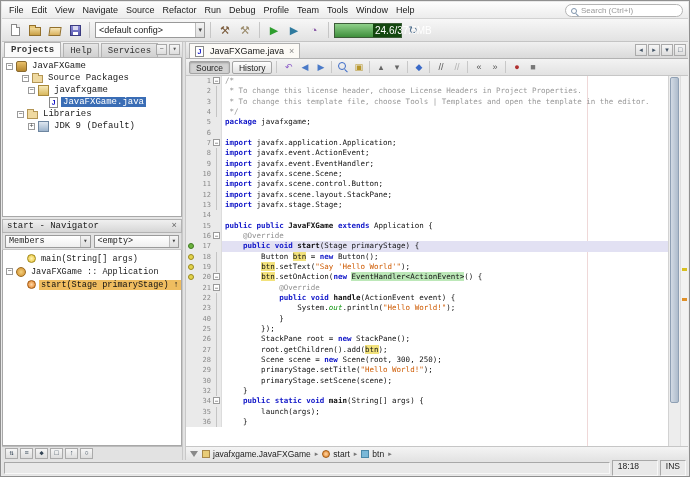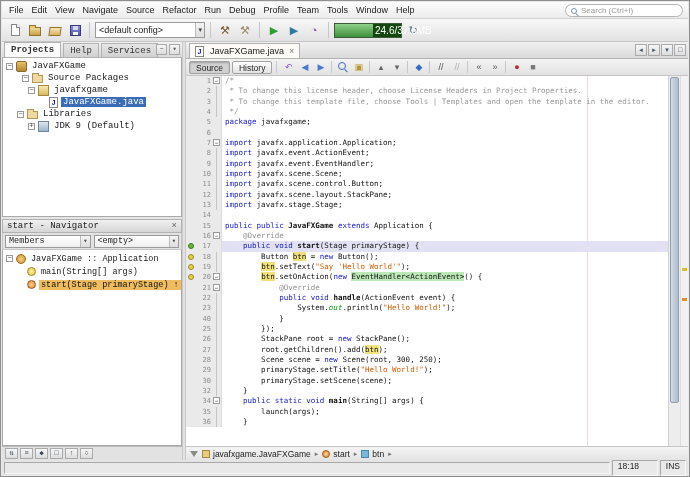--- a/index.html
+++ b/index.html
@@ -97,21 +97,21 @@
 .gglyph{width:10px;flex:none;background:#eaeaea;position:relative;}
 .gdot{position:absolute;left:2px;top:2px;width:6px;height:6px;border-radius:50%;}
 .gdot.g{background:#6db33e;border:1px solid #3f7a22;}
 .gdot.y{background:#e2d24a;border:1px solid #9a8a20;}
 .gnum{width:17px;flex:none;background:#eaeaea;color:#8a8a8a;text-align:right;padding-right:2px;font-size:7px;}
 .gfold{width:9px;flex:none;background:#eaeaea;border-right:1px solid #dcdcdc;position:relative;}
 .gfold.vl::after{content:"";position:absolute;left:3px;top:0;bottom:0;width:1px;background:#c4c4c4;}
 .foldbox{position:absolute;left:0;top:1px;width:7px;height:7px;border:1px solid #9a9a9a;background:#fff;font-size:6px;line-height:5px;text-align:center;color:#333;z-index:1;}
 .ctext{flex:1;padding-left:3px;color:#111;}
 .crow.hl .ctext{background:#e2e1f3;}
-.tk-k{color:#1016c8;font-weight:normal;}
+.tk-k{color:#1016c8;font-weight:bold;}
 .tk-s{color:#ce5a00;}
 .tk-c{color:#989898;}
 .tk-a{color:#8f8f8f;}
 .tk-m{font-weight:bold;color:#101010;}
 .tk-f{color:#0a930a;font-style:italic;}
 .tk-p{color:#111;}
 .tk-hy{background:#f2e27c;color:#111;}
 .tk-hg{background:#bce8b8;color:#111;}
 
 .vscroll{position:absolute;right:8px;top:0;width:12px;bottom:0;background:#ededed;border-left:1px solid #d2d2d2;}
@@ -246,29 +246,29 @@
       <div class="ncombo">
         <span>Members</span>
         <span class="arr">▾</span>
       </div>
       <div class="ncombo">
         <span>&lt;empty&gt;</span>
         <span class="arr">▾</span>
       </div>
     </div>
     <div class="ntree" id="navigator-tree">
+        <div class="trow" style="padding-left: 14px;">
+          <span class="handle none">−</span>
+          <span class="ti ti-method-static"></span>
+          <span class="tlabel">main(String[] args)</span>
+        </div>
         <div class="trow" style="padding-left: 3px;">
           <span class="handle">−</span>
           <span class="ti ti-class"></span>
           <span class="tlabel">JavaFXGame :: Application</span>
-        </div>
-        <div class="trow" style="padding-left: 14px;">
-          <span class="handle none">−</span>
-          <span class="ti ti-method-static"></span>
-          <span class="tlabel">main(String[] args)</span>
         </div>
         <div class="trow sel-orange" style="padding-left: 14px;">
           <span class="handle none">−</span>
           <span class="ti ti-method"></span>
           <span class="tlabel">start(Stage primaryStage) ↑ Application</span>
         </div>
       </div>
     <div class="navtools" id="navigator-toolbar">
         <div class="navtool">⇅</div>
         <div class="navtool">≡</div>

